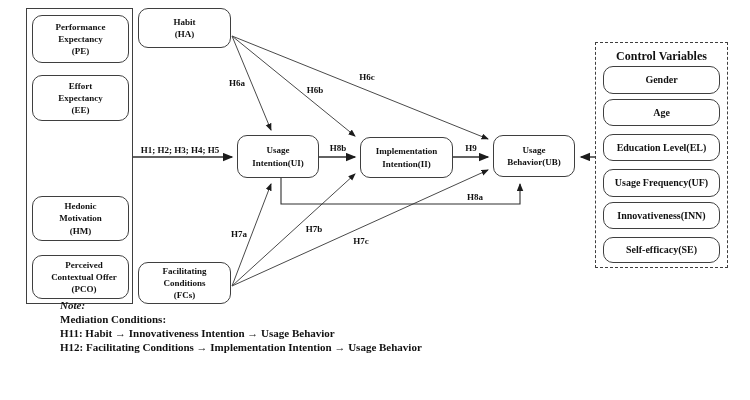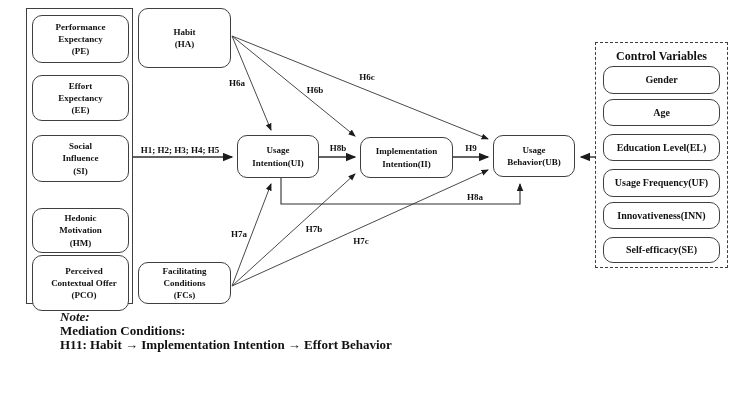--- a/index.html
+++ b/index.html
@@ -28,49 +28,46 @@
   }
   .cbox{left:7px;width:117px;font-size:10px;}
   
   #arrows{position:absolute;left:0;top:0;pointer-events:none;}
   #arrows text{
     font-family:"Liberation Serif","DejaVu Serif",serif;
     font-weight:bold;font-size:9px;fill:#111;text-anchor:middle;
   }
   
   #note{
-    position:absolute;left:60px;top:310px;width:520px;
-    font-size:13px;font-weight:bold;line-height:14px;
+    position:absolute;left:60px;top:298px;width:520px;
+    font-size:11px;font-weight:bold;line-height:14px;
   }
   #note .ntitle{font-style:italic;}
 </style>
 </head>
 <body>
 
 <div id="canvas">
 
   <div class="panel" style="left:26px;top:8px;width:107px;height:296px;">
     <div class="box pbox" style="top:6px;height:48px;">Performance
 Expectancy
 (PE)</div>
     <div class="box pbox" style="top:66px;height:46px;">Effort
 Expectancy
 (EE)</div>
-    <div class="box pbox" style="top:126px;height:47px;">Social
-Influence
-(SI)</div>
-    <div class="box pbox" style="top:187px;height:45px;margin-top:12px;">Hedonic
+    <div class="box pbox" style="top:187px;height:45px;">Hedonic
 Motivation
 (HM)</div>
-    <div class="box pbox" style="top:246px;height:56px;padding-left:7px;">Perceived
+    <div class="box pbox" style="top:246px;height:44px;padding-left:7px;">Perceived
 Contextual Offer
 (PCO)</div>
   </div>
 
-  <div class="box" style="left:138px;top:8px;width:93px;height:60px;">Habit
+  <div class="box" style="left:138px;top:8px;width:93px;height:40px;">Habit
 (HA)</div>
 
   <div class="box" style="left:138px;top:262px;width:93px;height:42px;">Facilitating
 Conditions
 (FCs)</div>
 
   <div class="box" style="left:237px;top:135px;width:82px;height:43px;">Usage
 Intention(UI)</div>
 
   <div class="box" style="left:360px;top:137px;width:93px;height:41px;">Implementation
@@ -125,16 +122,17 @@
     <line x1="232" y1="286" x2="488" y2="170" stroke="#4a4a4a" stroke-width="1" marker-end="url(#ah)"></line>
     <text x="361" y="244">H7c</text>
 
     <polyline points="281,178 281,204 520,204 520,184" fill="none" stroke="#2e2e2e" stroke-width="1.1" marker-end="url(#ah)"></polyline>
     <text x="475" y="200">H8a</text>
   </svg>
 
   <div id="note">
     <div class="ntitle">Note:</div>
     <div>Mediation Conditions:</div>
-    <div>H11: Habit → Implementation Intention → Effort Behavior</div>
+    <div>H11: Habit → Innovativeness Intention → Usage Behavior</div>
+    <div>H12: Facilitating Conditions → Implementation Intention → Usage Behavior</div>
   </div>
 
 </div>
 
 </body></html>

